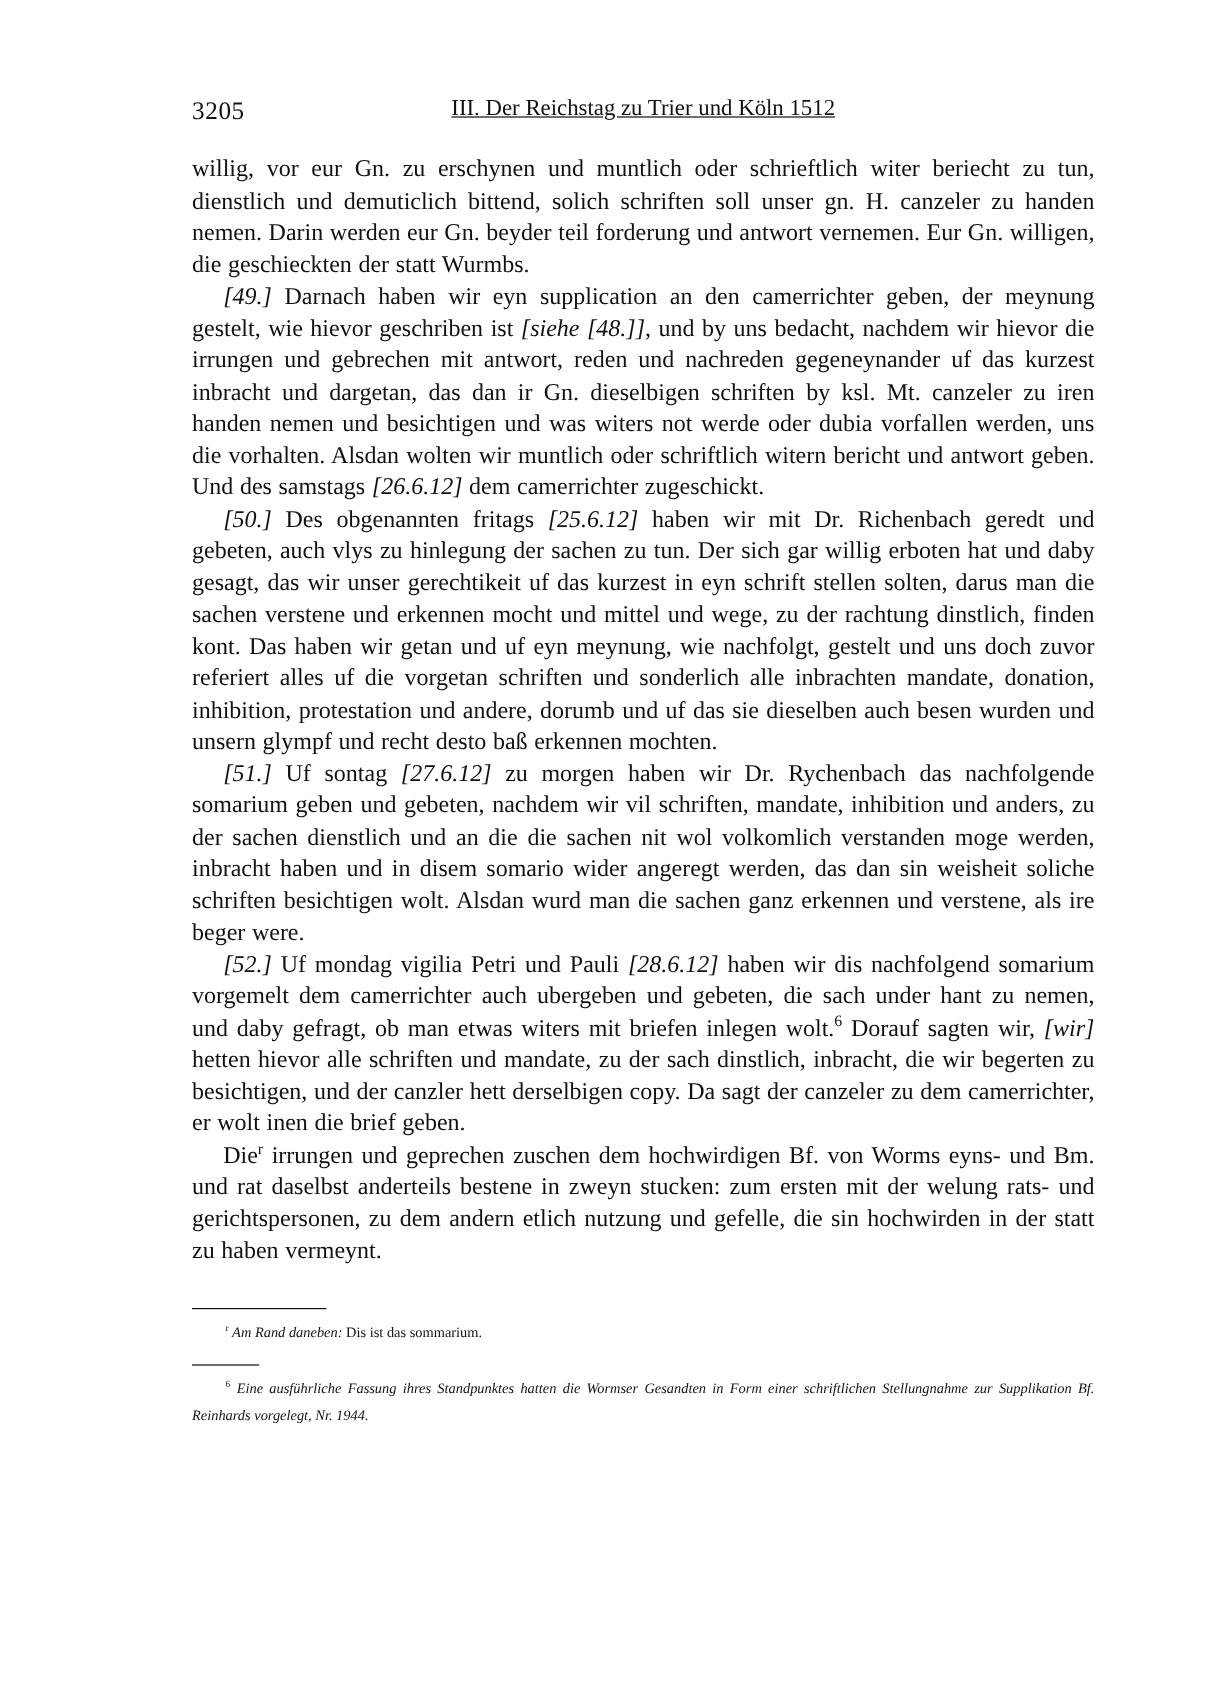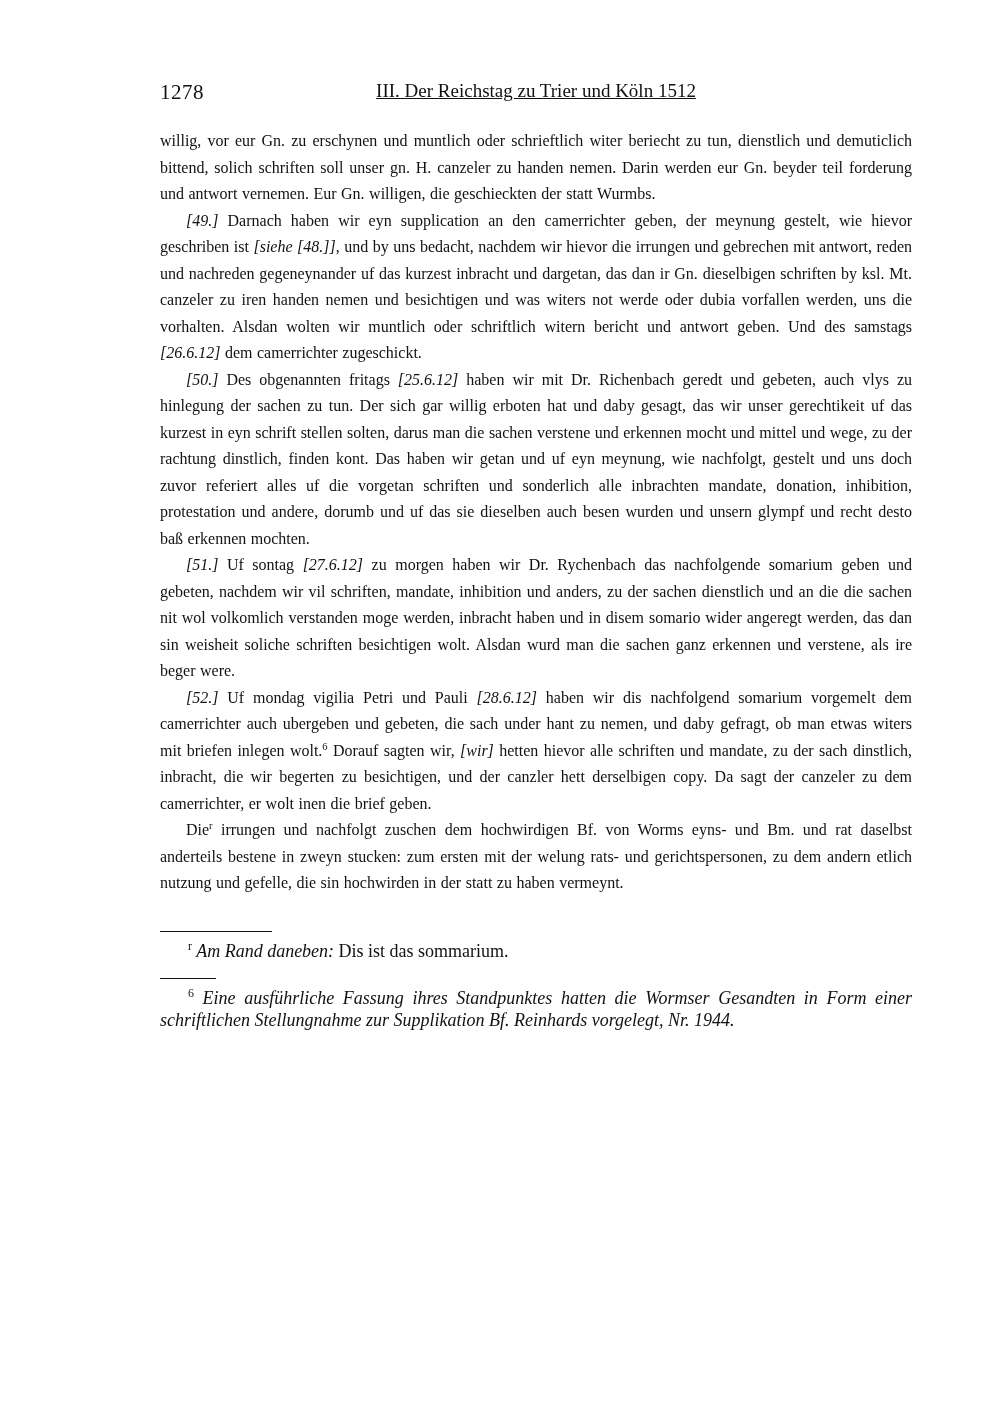--- a/index.html
+++ b/index.html
@@ -34,21 +34,21 @@
     display: block;
     text-align: center;
     font-size: 19px;
     text-decoration: underline;
   }
   .body-text {
     width: 752px;
   }
   .para {
     margin: 0;
-    font-size: 16px;
+    font-size: 20px;
     line-height: 26.5px;
     text-align: justify;
     word-spacing: 0.5px;
   }
   .para.indent {
     text-indent: 26px;
   }
   .italic {
     font-style: italic;
   }
@@ -66,42 +66,42 @@
   }
   .fn-rule {
     border-top: 1.6px solid #111111;
     height: 0;
     margin-bottom: 9px;
   }
   .fn-rule-long { width: 112px; }
   .fn-rule-short { width: 56px; }
   .fn-text {
     margin: 0;
-    font-size: 18px;
+    font-size: 12px;
     line-height: 21.5px;
     text-align: justify;
     text-indent: 28px;
   }
 </style>
 </head>
 <body>
 
 <div class="page">
   <header class="page-header">
-    <span class="page-number">1278</span>
+    <span class="page-number">3205</span>
     <span class="running-title">III. Der Reichstag zu Trier und Köln 1512</span>
   </header>
 
   <main class="body-text" id="body-text">
       <p class="para"><span>willig, vor eur Gn. zu erschynen und muntlich oder schrieftlich witer beriecht zu tun, dienstlich und demuticlich bittend, solich schriften soll unser gn. H. canzeler zu handen nemen. Darin werden eur Gn. beyder teil forderung und antwort vernemen. Eur Gn. willigen, die geschieckten der statt Wurmbs.</span></p>
       <p class="para indent"><span class="italic">[49.]</span><span> Darnach haben wir eyn supplication an den camerrichter geben, der meynung gestelt, wie hievor geschriben ist </span><span class="italic">[siehe [48.]]</span><span>, und by uns bedacht, nachdem wir hievor die irrungen und gebrechen mit antwort, reden und nachreden gegeneynander uf das kurzest inbracht und dargetan, das dan ir Gn. dieselbigen schriften by ksl. Mt. canzeler zu iren handen nemen und besichtigen und was witers not werde oder dubia vorfallen werden, uns die vorhalten. Alsdan wolten wir muntlich oder schriftlich witern bericht und antwort geben. Und des samstags </span><span class="italic">[26.6.12]</span><span> dem camerrichter zugeschickt.</span></p>
       <p class="para indent"><span class="italic">[50.]</span><span> Des obgenannten fritags </span><span class="italic">[25.6.12]</span><span> haben wir mit Dr. Richenbach geredt und gebeten, auch vlys zu hinlegung der sachen zu tun. Der sich gar willig erboten hat und daby gesagt, das wir unser gerechtikeit uf das kurzest in eyn schrift stellen solten, darus man die sachen verstene und erkennen mocht und mittel und wege, zu der rachtung dinstlich, finden kont. Das haben wir getan und uf eyn meynung, wie nachfolgt, gestelt und uns doch zuvor referiert alles uf die vorgetan schriften und sonderlich alle inbrachten mandate, donation, inhibition, protestation und andere, dorumb und uf das sie dieselben auch besen wurden und unsern glympf und recht desto baß erkennen mochten.</span></p>
       <p class="para indent"><span class="italic">[51.]</span><span> Uf sontag </span><span class="italic">[27.6.12]</span><span> zu morgen haben wir Dr. Rychenbach das nachfolgende somarium geben und gebeten, nachdem wir vil schriften, mandate, inhibition und anders, zu der sachen dienstlich und an die die sachen nit wol volkomlich verstanden moge werden, inbracht haben und in disem somario wider angeregt werden, das dan sin weisheit soliche schriften besichtigen wolt. Alsdan wurd man die sachen ganz erkennen und verstene, als ire beger were.</span></p>
       <p class="para indent"><span class="italic">[52.]</span><span> Uf mondag vigilia Petri und Pauli </span><span class="italic">[28.6.12]</span><span> haben wir dis nachfolgend somarium vorgemelt dem camerrichter auch ubergeben und gebeten, die sach under hant zu nemen, und daby gefragt, ob man etwas witers mit briefen inlegen wolt.</span><sup class="fn-mark">6</sup><span> Dorauf sagten wir, </span><span class="italic">[wir]</span><span> hetten hievor alle schriften und mandate, zu der sach dinstlich, inbracht, die wir begerten zu besichtigen, und der canzler hett derselbigen copy. Da sagt der canzeler zu dem camerrichter, er wolt inen die brief geben.</span></p>
-      <p class="para indent"><span>Die</span><sup class="fn-mark">r</sup><span> irrungen und nachfolgt zuschen dem hochwirdigen Bf. von Worms eyns- und Bm. und rat daselbst anderteils bestene in zweyn stucken: zum ersten mit der welung rats- und gerichtspersonen, zu dem andern etlich nutzung und gefelle, die sin hochwirden in der statt zu haben vermeynt.</span></p>
+      <p class="para indent"><span>Die</span><sup class="fn-mark">r</sup><span> irrungen und geprechen zuschen dem hochwirdigen Bf. von Worms eyns- und Bm. und rat daselbst anderteils bestene in zweyn stucken: zum ersten mit der welung rats- und gerichtspersonen, zu dem andern etlich nutzung und gefelle, die sin hochwirden in der statt zu haben vermeynt.</span></p>
     </main>
 
   <section class="footnotes" id="footnotes">
       <div class="footnote">
         <div class="fn-rule fn-rule-long"></div>
         <p class="fn-text"><sup class="fn-mark">r</sup><span class="italic"> Am Rand daneben:</span><span> Dis ist das sommarium.</span></p>
       </div>
       <div class="footnote">
         <div class="fn-rule fn-rule-short"></div>
         <p class="fn-text"><sup class="fn-mark">6</sup><span class="italic"> Eine ausführliche Fassung ihres Standpunktes hatten die Wormser Gesandten in Form einer schriftlichen Stellungnahme zur Supplikation Bf. Reinhards vorgelegt, Nr. 1944.</span></p>

